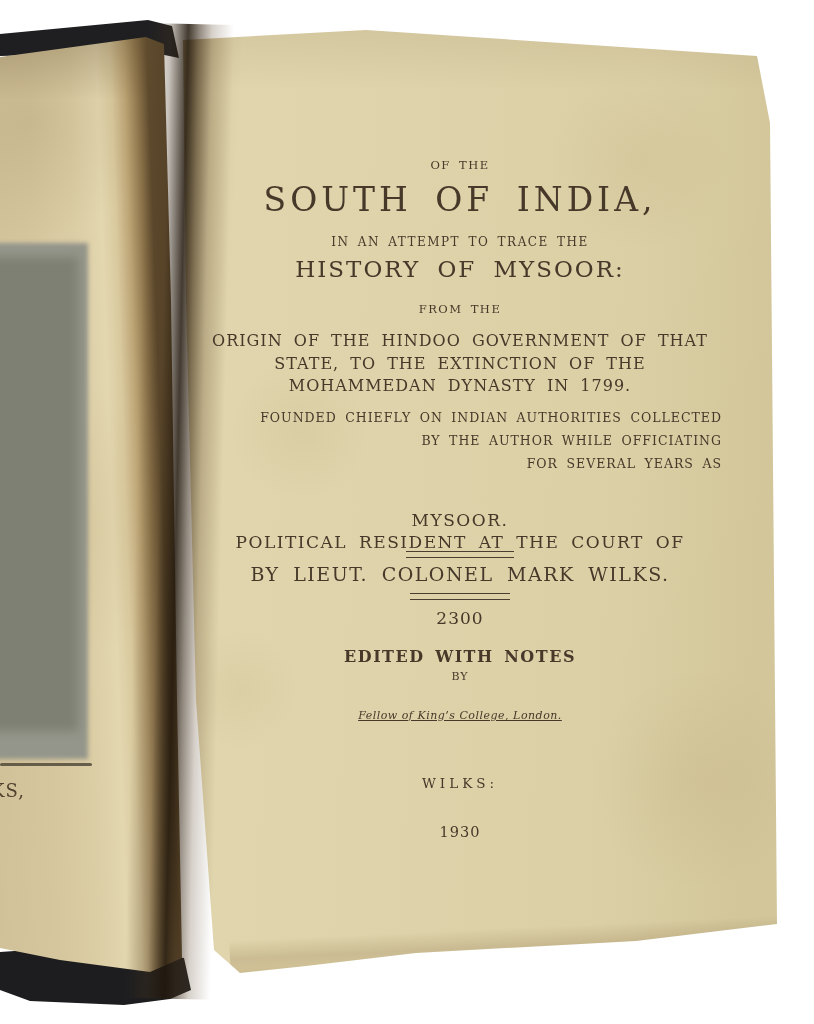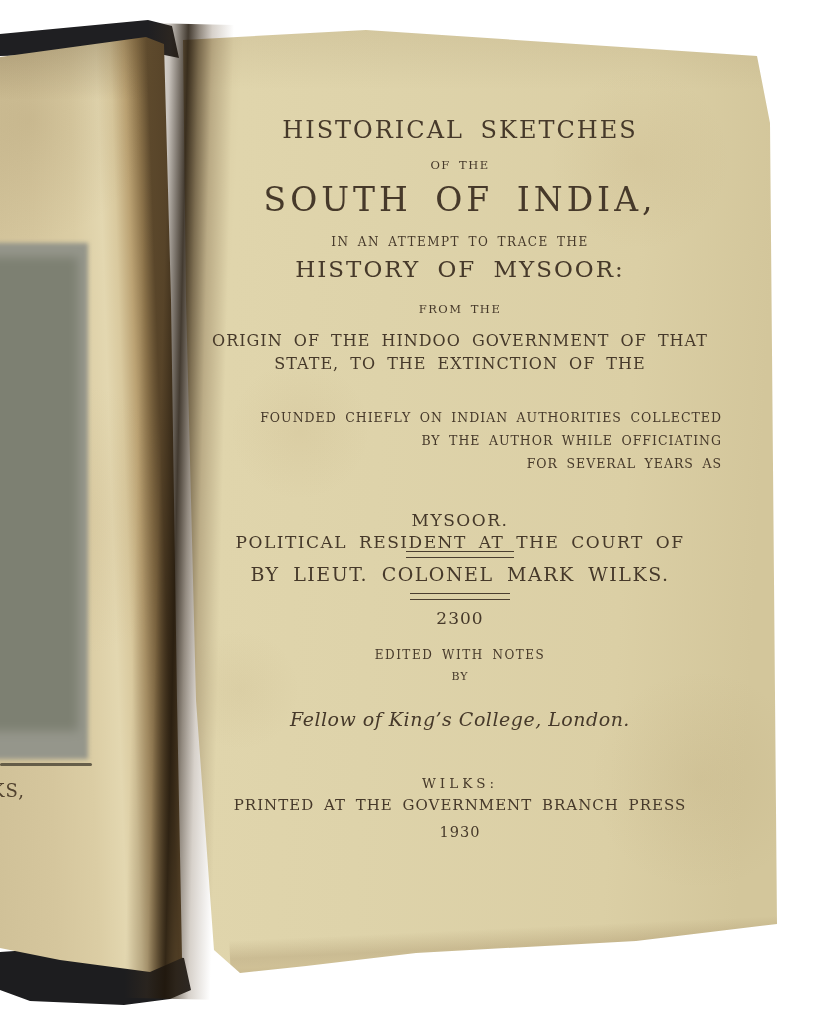--- a/index.html
+++ b/index.html
@@ -89,25 +89,25 @@
   .t-hist   {top:258px;font-size:23px;letter-spacing:2px;word-spacing:8px;}
   .t-fromthe{top:304px;font-size:11.5px;letter-spacing:1.5px;word-spacing:3px;}
   .t-scope  {font-size:16px;letter-spacing:1px;word-spacing:5px;}
   .t-scope1 {top:333px;} .t-scope2{top:356px;} .t-scope3{top:378px;}
   .t-found  {font-size:12.5px;letter-spacing:1px;word-spacing:3.5px;text-align:right;}
   .t-found1 {top:412px;} .t-found2{top:435px;} .t-found3{top:458px;}
   .t-resid  {font-size:17px;letter-spacing:1.5px;word-spacing:5px;}
   .t-resid1 {top:486px;margin-top:48px;} .t-resid2{top:512px;}
   .t-byline {top:565px;font-size:19px;letter-spacing:1.5px;word-spacing:6px;}
   .t-1810   {top:610px;font-size:17px;letter-spacing:1px;}
-  .t-edited {top:649px;font-size:12px;letter-spacing:1.5px;word-spacing:3.5px;}
+  .t-edited {top:649px;font-size:16px;letter-spacing:1.5px;word-spacing:3.5px;font-weight:bold;}
   .t-by     {top:671px;font-size:11px;letter-spacing:1px;}
   .t-editor {top:687px;font-size:18px;letter-spacing:1.5px;word-spacing:4px;}
   .t-editor .honours{font-size:13.5px;letter-spacing:1px;}
-  .t-fellow {top:710px;font-size:19px;font-style:italic;letter-spacing:0.5px;}
+  .t-fellow {top:710px;font-size:11px;font-style:italic;letter-spacing:0.5px;text-decoration:underline;}
   .t-city   {top:777px;font-size:13.5px;letter-spacing:4px;}
   .t-press  {top:798px;font-size:15px;letter-spacing:1px;word-spacing:4px;}
   .t-1930   {top:825px;font-size:14.5px;letter-spacing:1px;}
   .rule{
     position:absolute;left:50%;transform:translateX(-50%);
     height:5px;border-top:1.5px solid #4a3e30;border-bottom:1.5px solid #4a3e30;
   }
   .rule1{top:551px;width:108px;}
   .rule2{top:593px;width:100px;}
 </style>
@@ -125,44 +125,43 @@
       <div class="plate-core"></div>
     </div>
     <div class="plate-line"></div>
     <span class="left-caption">KS,</span>
   </div>
 
   <div class="title-page">
     <div class="page-bottom-edge"></div>
 
     <div class="text-block">
-      <div class="ln t-main">HISTORICAL SKETCHES</div>
       <div class="ln t-ofthe">OF THE</div>
       <div class="ln t-south">SOUTH OF INDIA,</div>
       <div class="ln t-hist">HISTORY OF MYSOOR:</div>
       <div class="ln t-attempt">IN AN ATTEMPT TO TRACE THE</div>
       <div class="ln t-fromthe">FROM THE</div>
       <div class="ln t-scope t-scope1">ORIGIN OF THE HINDOO GOVERNMENT OF THAT</div>
       <div class="ln t-scope t-scope2">STATE, TO THE EXTINCTION OF THE</div>
+      <div class="ln t-scope t-scope3">MOHAMMEDAN DYNASTY IN 1799.</div>
       <div class="ln t-found t-found1">FOUNDED CHIEFLY ON INDIAN AUTHORITIES COLLECTED</div>
       <div class="ln t-found t-found2">BY THE AUTHOR WHILE OFFICIATING</div>
       <div class="ln t-found t-found3">FOR SEVERAL YEARS AS</div>
       <div class="ln t-resid t-resid1">POLITICAL RESIDENT AT THE COURT OF</div>
       <div class="ln t-resid t-resid2">MYSOOR.</div>
 
       <div class="rule rule1"></div>
       <div class="ln t-byline">BY LIEUT. COLONEL MARK WILKS.</div>
       <div class="rule rule2"></div>
 
       <div class="ln t-1810">2300</div>
       <div class="ln t-edited">EDITED WITH NOTES</div>
       <div class="ln t-by">BY</div>
       <div class="ln t-fellow">Fellow of King’s College, London.</div>
 
       <div class="ln t-city">WILKS:</div>
-      <div class="ln t-press">PRINTED AT THE GOVERNMENT BRANCH PRESS</div>
       <div class="ln t-1930">1930</div>
     </div>
   </div>
 
   <div class="gutter"></div>
 
 </div>
 
 </body></html>

